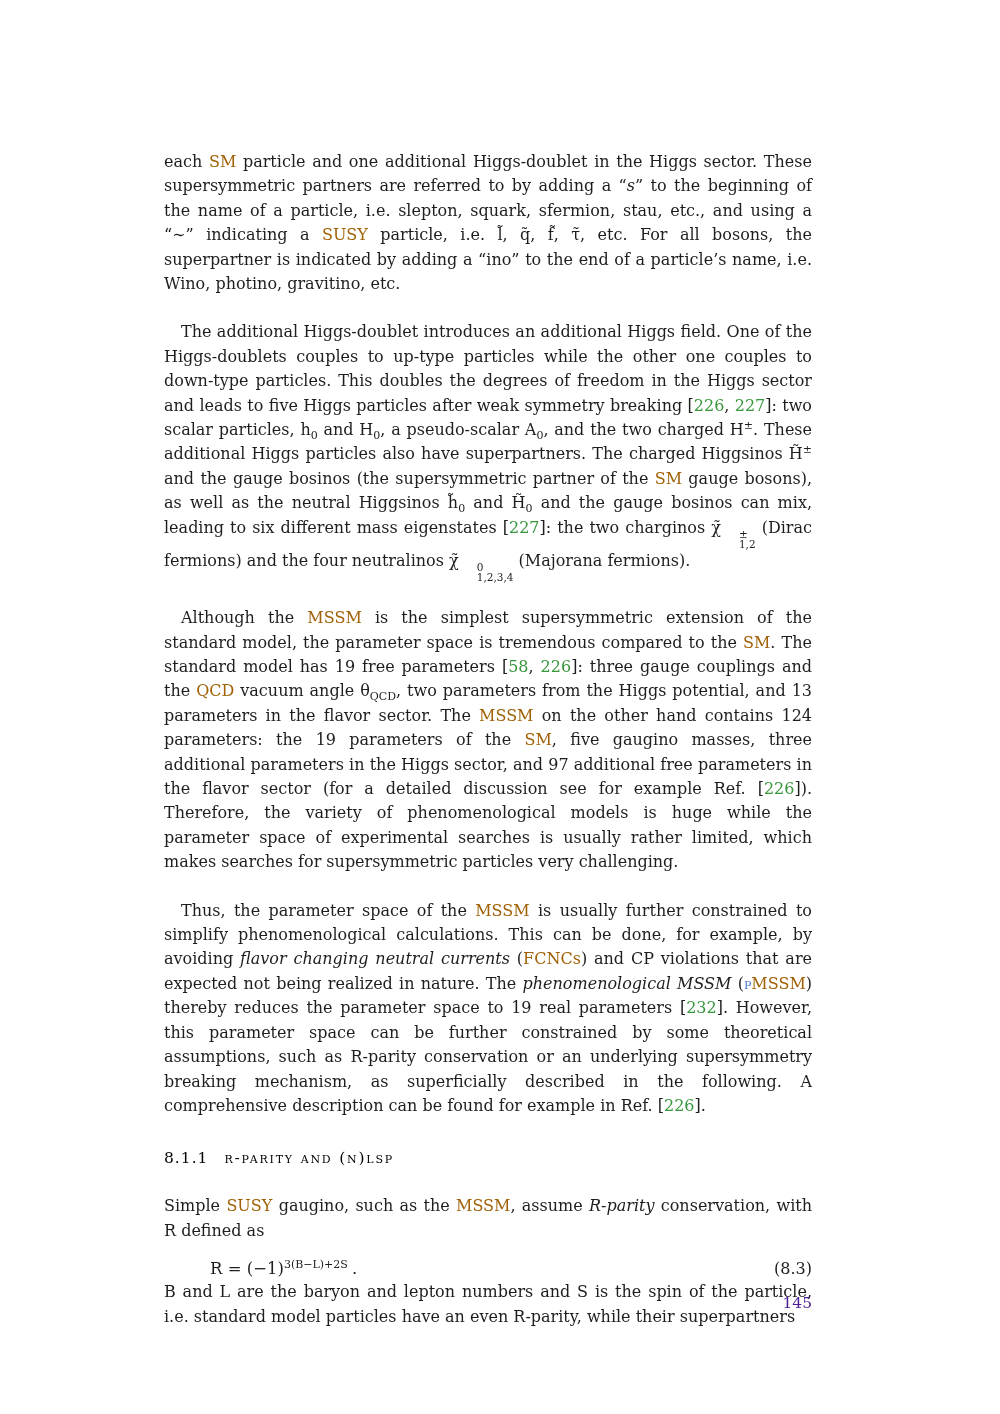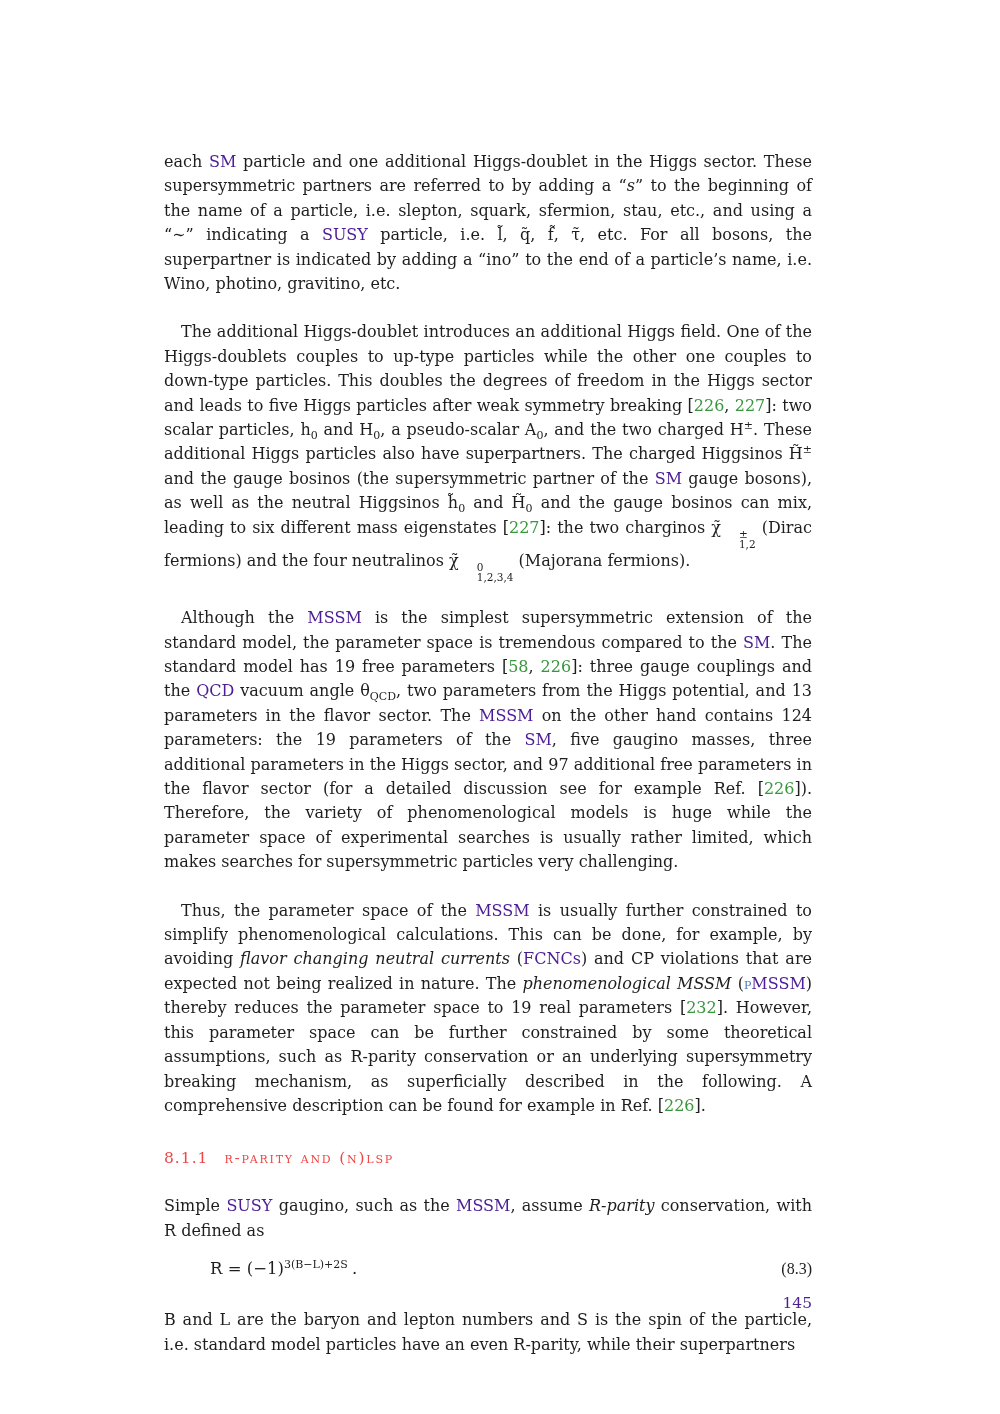--- a/index.html
+++ b/index.html
@@ -32,53 +32,53 @@
   }
   .para {
     margin: 0;
     font-size: 16px;
     line-height: 24.4px;
     text-align: justify;
     hyphens: auto;
     -webkit-hyphens: auto;
   }
   .para.indent { text-indent: 17px; margin-top: 24px; }
-  .acr { color: #4c1d95; text-decoration: none; }
+  .acr { color: #a16207; text-decoration: none; }
   .acr-sc { color: #4478c5; font-variant: small-caps; }
   .cite { color: #38963c; text-decoration: none; }
   .it { font-style: italic; }
   .para sub, .eq sub { font-size: 11px; line-height: 0; }
   .para sup, .eq sup { font-size: 11px; line-height: 0; }
   .stack {
     display: inline-flex;
     flex-direction: column;
     align-items: flex-start;
     vertical-align: -0.5em;
     font-size: 10.5px;
     line-height: 10px;
     margin-left: 1px;
   }
   .subsection {
     margin: 31px 0 27px 0;
     font-size: 15.5px;
     font-weight: normal;
-    color: #ef4444;
+    color: #000000;
   }
   .subsection .ss-num { letter-spacing: 1px; margin-right: 16px; }
   .subsection .ss-title { font-variant: small-caps; letter-spacing: 1.8px; }
   .eqrow {
     display: flex;
     justify-content: space-between;
     align-items: baseline;
-    margin: 16px 0 30px 0;
+    margin: 16px 0 2px 0;
     padding-left: 46px;
   }
   .eq { font-size: 16.5px; }
   .eq .eq-trailer { margin-left: 4px; }
-  .eqnum { font-size: 16px; font-family: Liberation Serif, serif; }
+  .eqnum { font-size: 16px; }
   .pagenum {
     position: absolute;
     left: 164px;
     top: 1294px;
     width: 648px;
     text-align: right;
     font-size: 15.5px;
     color: #4c1d95;
   }
 </style>

